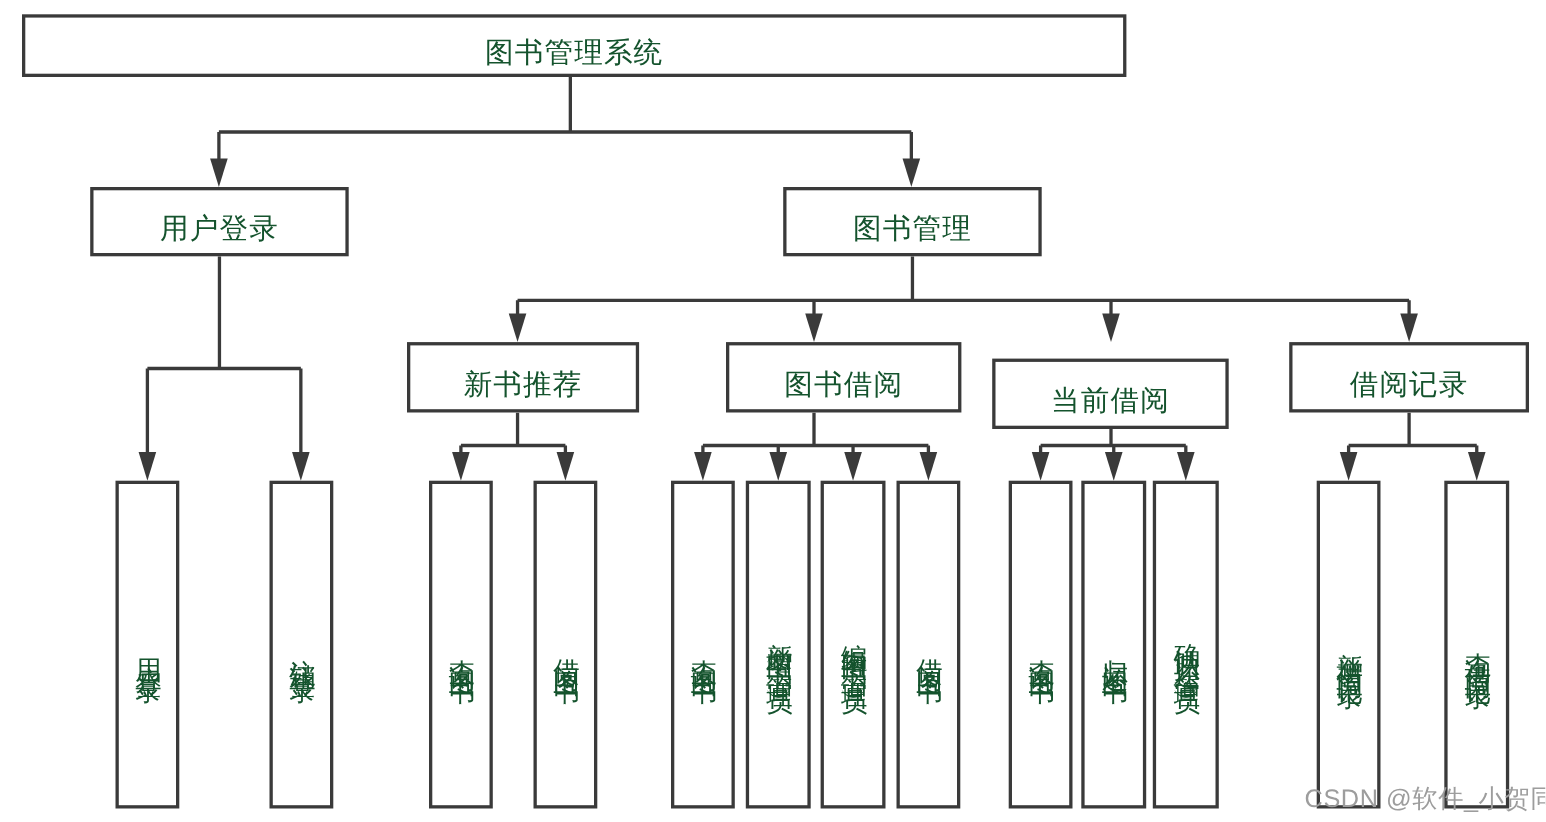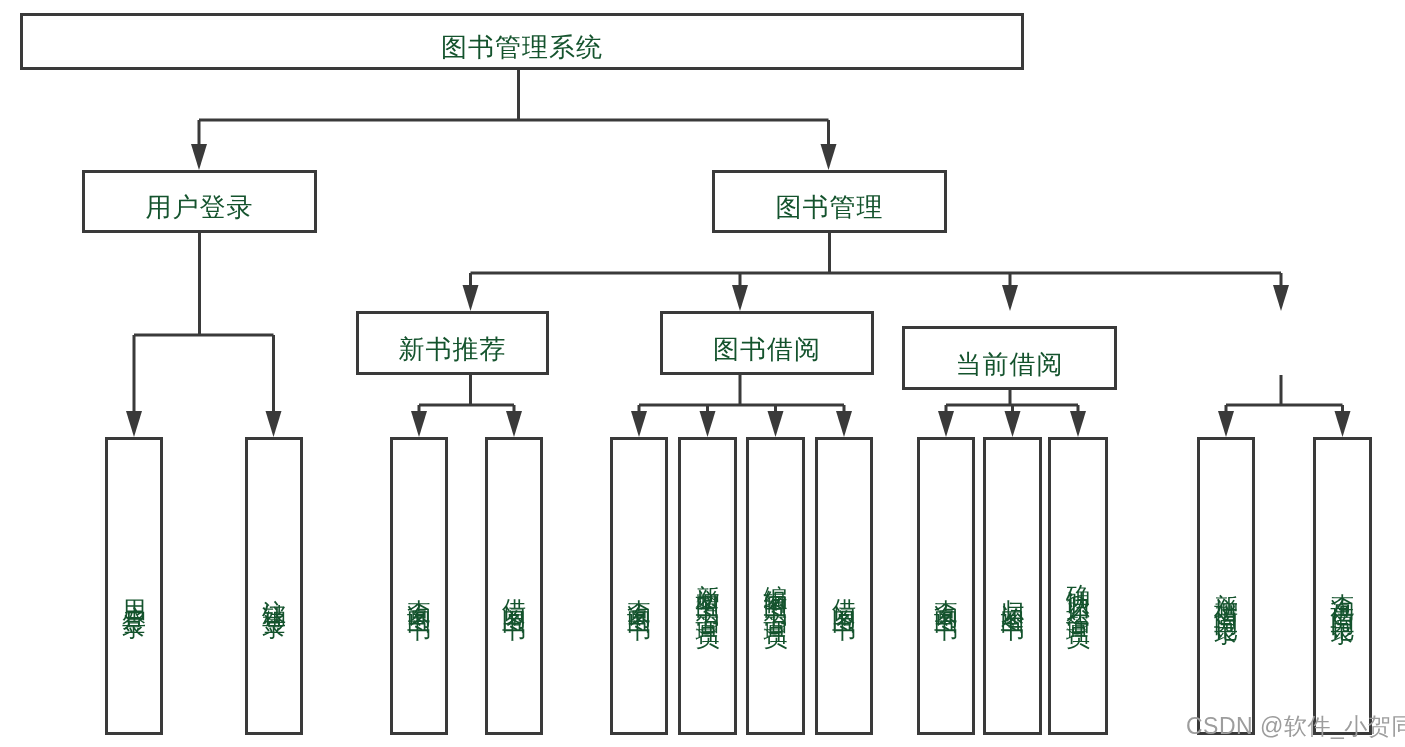--- a/index.html
+++ b/index.html
@@ -79,28 +79,31 @@
     <span class="lbl">图书管理系统</span>
   </div>
 
   <div class="box h" style="left:82px;top:170px;width:235px;height:63px">
     <span class="lbl">用户登录</span>
   </div>
   <div class="box h" style="left:712px;top:170px;width:235px;height:63px">
     <span class="lbl">图书管理</span>
   </div>
 
-  <div class="box h" style="left:356px;top:311px;width:193px;height:64px">
+  <div class="box h" style="left:370px;top:311px;width:211px;height:64px">
     <span class="lbl">新书推荐</span>
   </div>
   <div class="box h" style="left:660px;top:311px;width:214px;height:64px">
     <span class="lbl">图书借阅</span>
   </div>
   <div class="box h" style="left:902px;top:326px;width:215px;height:64px">
     <span class="lbl">当前借阅</span>
+  </div>
+  <div class="box h" style="left:1172px;top:311px;width:218px;height:64px">
+    <span class="lbl">借阅记录</span>
   </div>
 
   <div class="box v" style="left:105px;top:437px;width:58px;height:298px">
     <span class="lbl">用户登录</span>
   </div>
   <div class="box v" style="left:245px;top:437px;width:58px;height:298px">
     <span class="lbl">注销登录</span>
   </div>
 
   <div class="box v" style="left:390px;top:437px;width:58px;height:298px">

